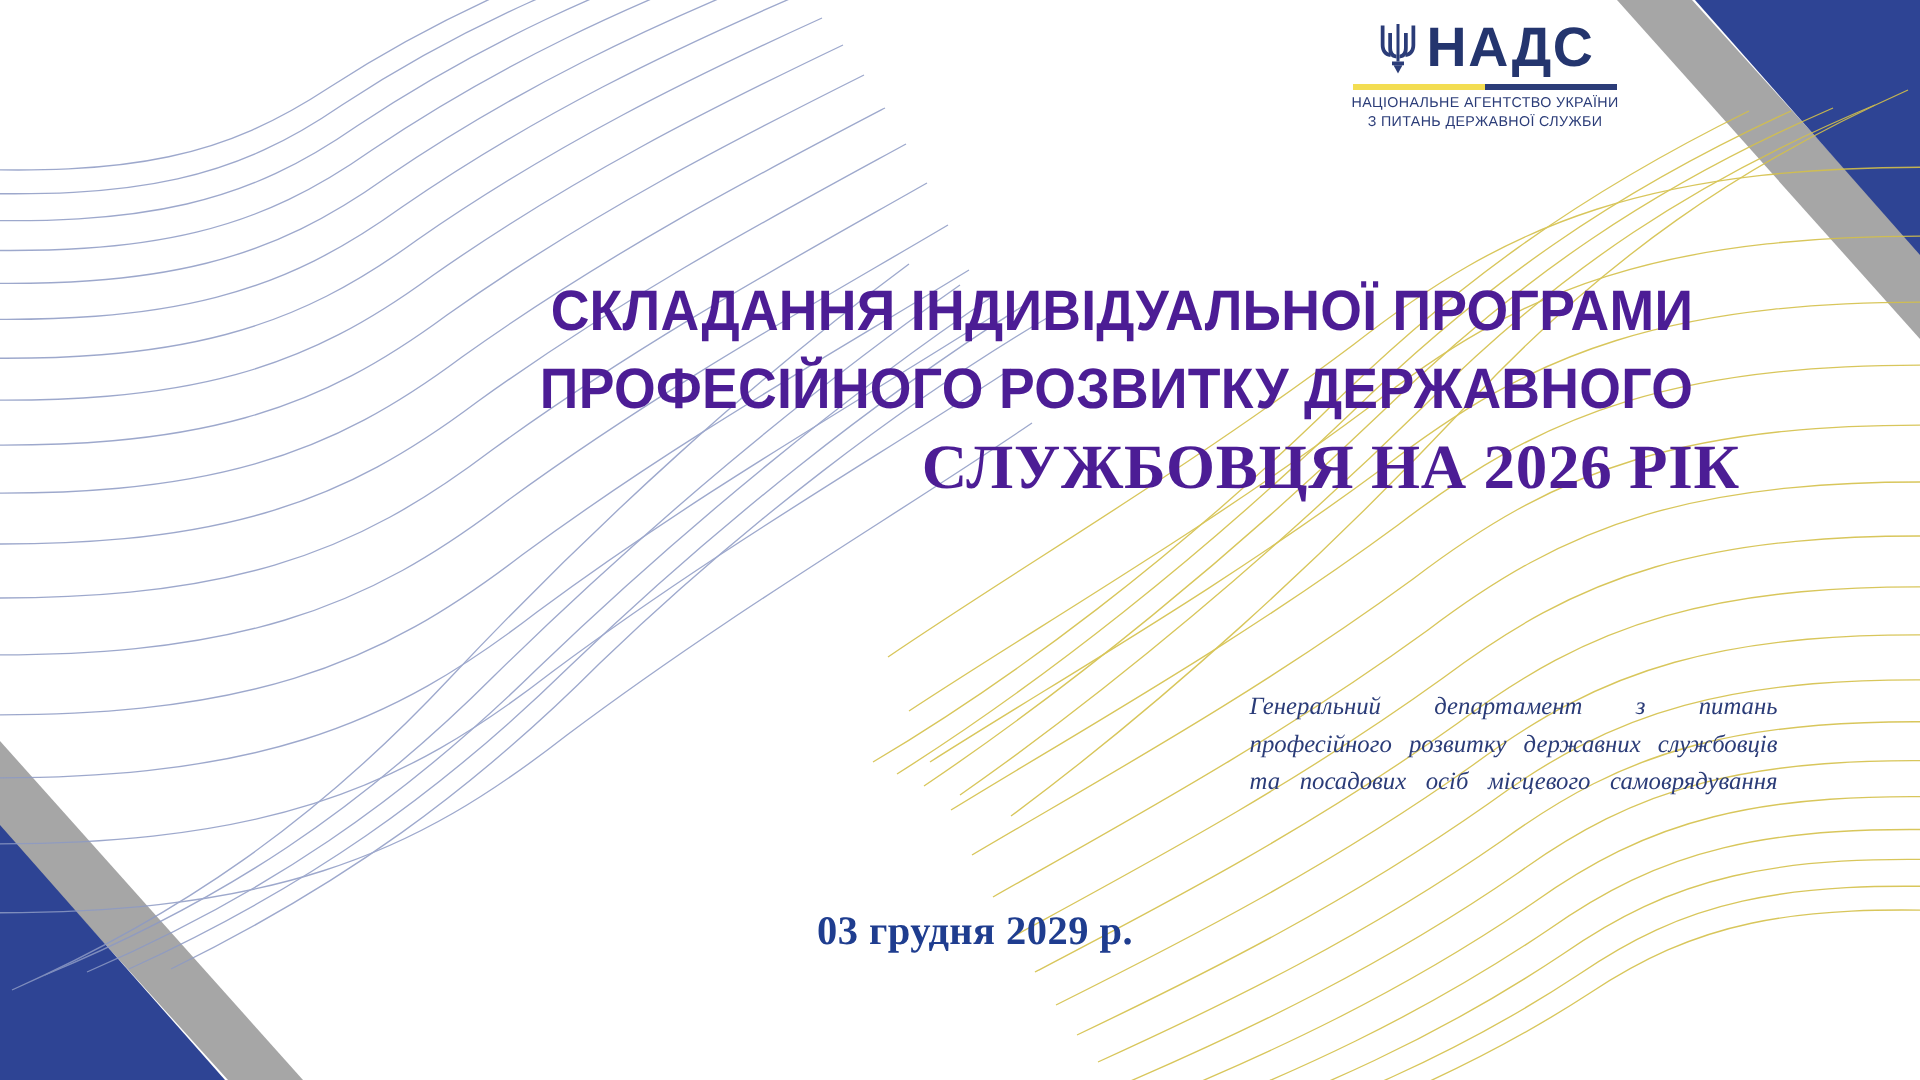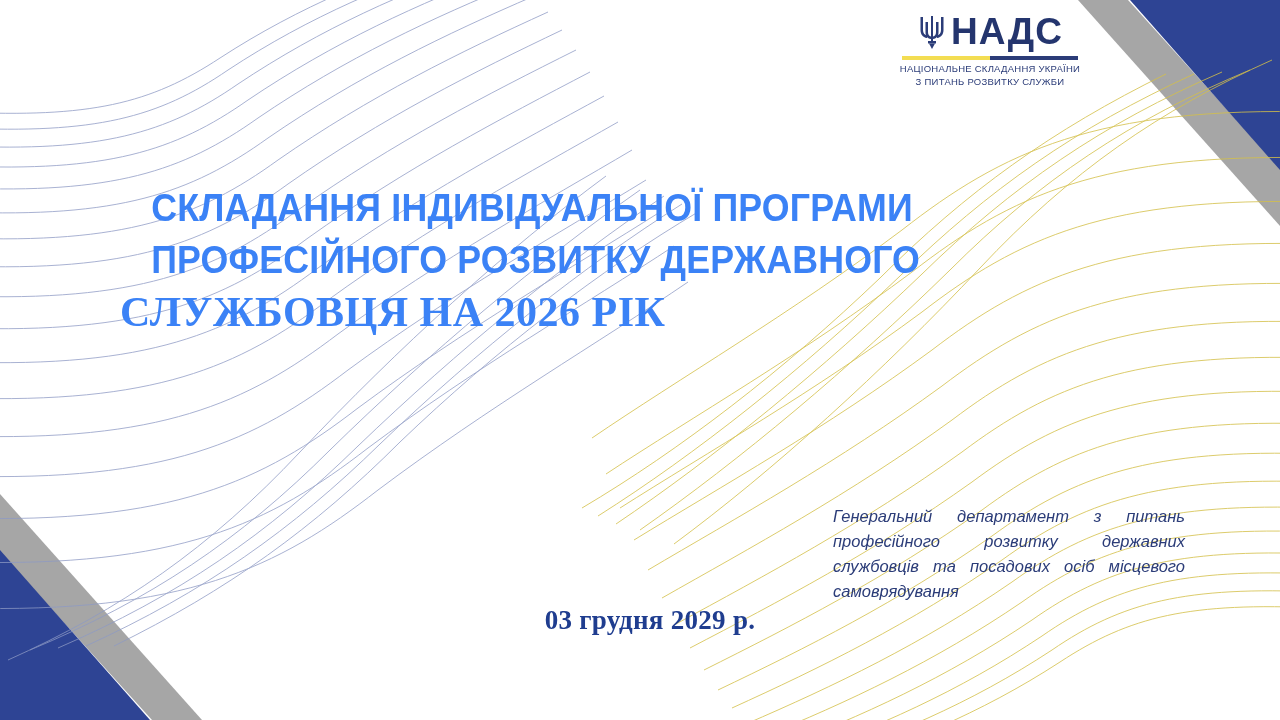--- a/index.html
+++ b/index.html
@@ -79,22 +79,22 @@
     line-height: 12.5px;
     white-space: nowrap;
   }
 
   
   .title {
     position: absolute;
     left: 120px;
     top: 182px;
     width: 1040px;
-    text-align: left;
-    color: #3b82f6;
+    text-align: right;
+    color: #4c1d95;
   }
   .title-line {
     font-family: "Liberation Sans", sans-serif;
     font-weight: bold;
     font-size: 38px;
     line-height: 52px;
     letter-spacing: 0.2px;
     transform: scaleX(0.94);
     transform-origin: center center;
     white-space: nowrap;
@@ -106,27 +106,26 @@
     transform: scaleX(1);
     letter-spacing: 0.5px;
   }
 
   
   .dept {
     position: absolute;
     left: 833px;
     top: 458px;
     width: 352px;
-    font-family: Liberation Sans, sans-serif;
+    font-family: Liberation Serif, serif;
     font-style: italic;
     font-size: 16.5px;
     line-height: 25px;
     color: #2b3c78;
     text-align: justify;
-    margin-top: 46px;
   }
   .dept::after {
     content: "";
     display: inline-block;
     width: 100%;
   }
 
   
   .date {
     position: absolute;
@@ -220,22 +219,22 @@
           <path d="M22,58 h16 v5 h-16 z"></path>
           <path d="M24,63 h12 l-6,11 z"></path>
         </g>
       </svg>
       <span class="logo-word">НАДС</span>
     </div>
     <div class="logo-rule">
       <span class="logo-rule-left"></span>
       <span class="logo-rule-right"></span>
     </div>
-    <div class="logo-sub">НАЦІОНАЛЬНЕ СКЛАДАННЯ УКРАЇНИ</div>
-    <div class="logo-sub">З ПИТАНЬ РОЗВИТКУ СЛУЖБИ</div>
+    <div class="logo-sub">НАЦІОНАЛЬНЕ АГЕНТСТВО УКРАЇНИ</div>
+    <div class="logo-sub">З ПИТАНЬ ДЕРЖАВНОЇ СЛУЖБИ</div>
   </div>
 
   <div class="title">
     <div class="title-line">СКЛАДАННЯ ІНДИВІДУАЛЬНОЇ ПРОГРАМИ</div>
     <div class="title-line">ПРОФЕСІЙНОГО РОЗВИТКУ ДЕРЖАВНОГО</div>
     <div class="title-line serifish">СЛУЖБОВЦЯ НА 2026 РІК</div>
   </div>
 
   <div class="dept">Генеральний департамент з питань професійного розвитку державних службовців та посадових осіб місцевого самоврядування</div>
 

